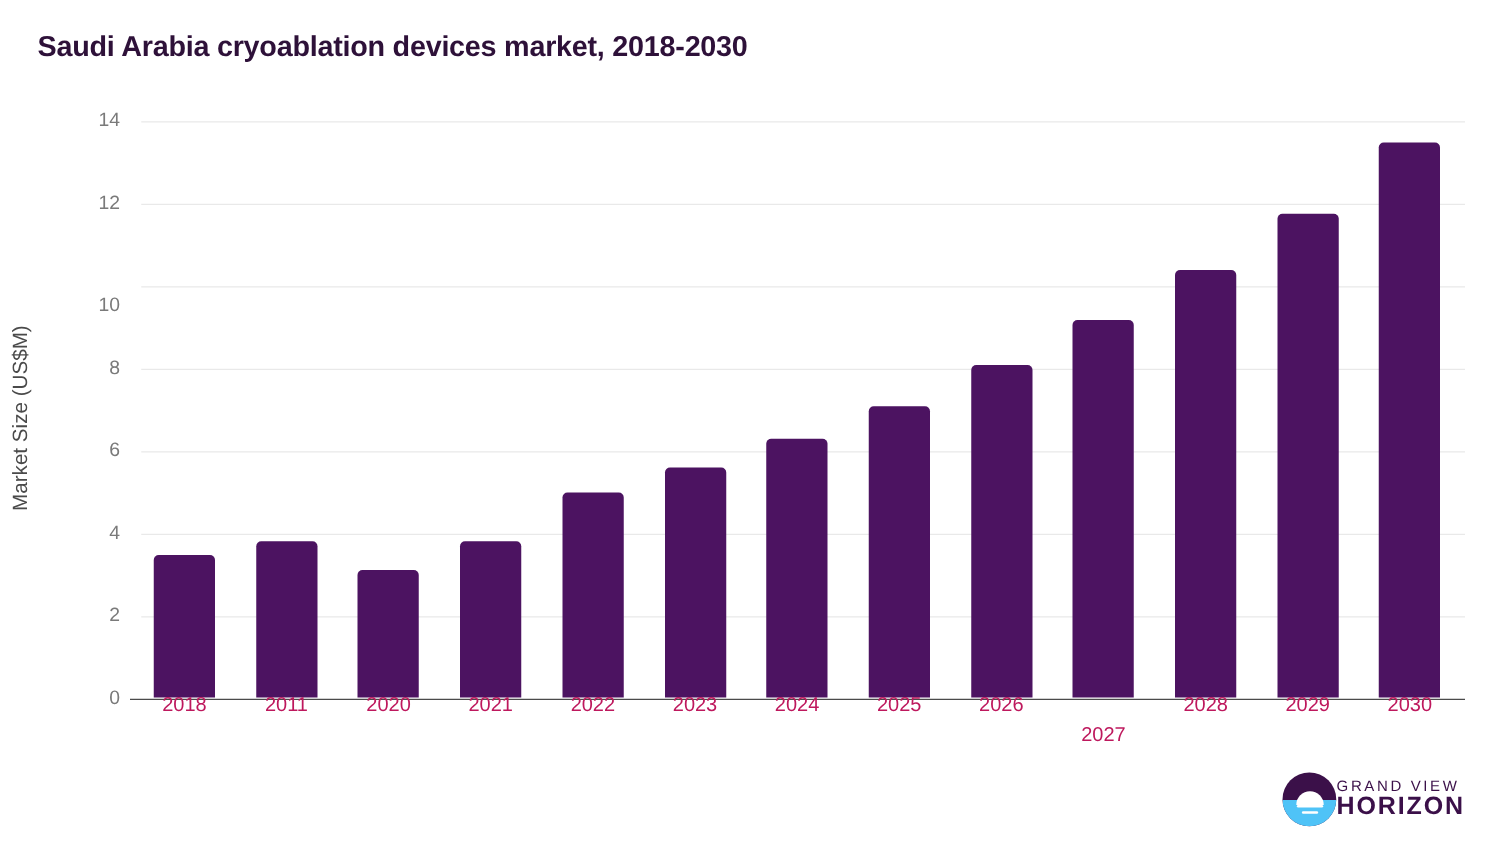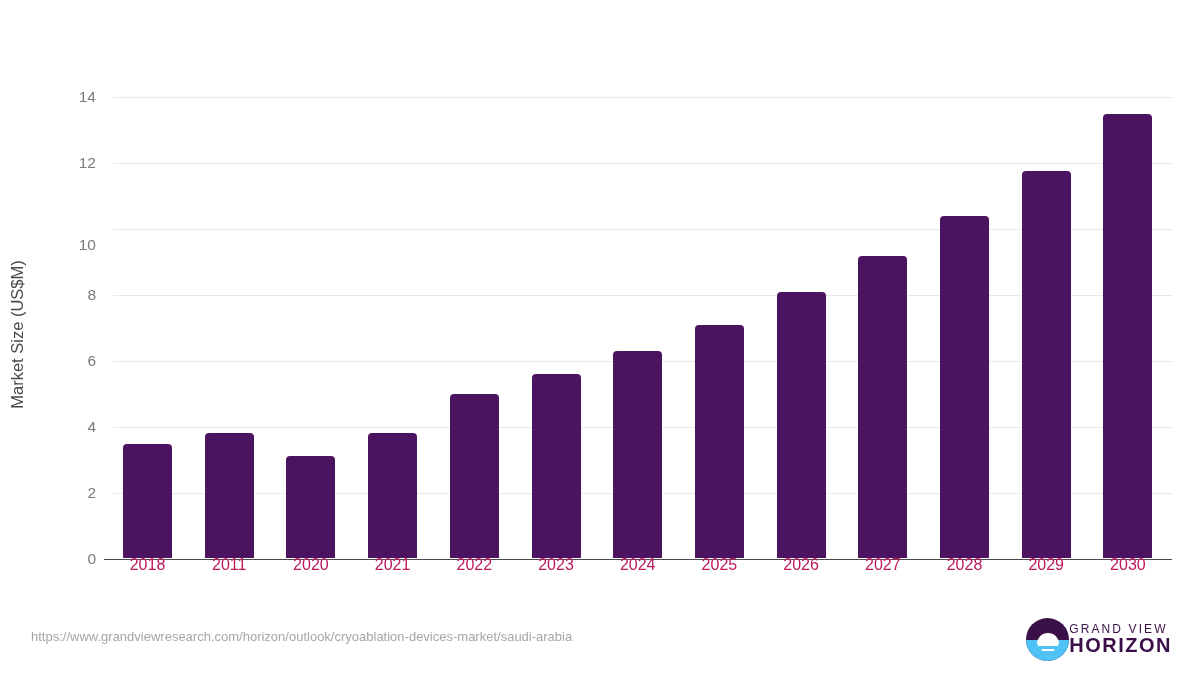--- a/index.html
+++ b/index.html
@@ -156,20 +156,21 @@
     letter-spacing: 1.5px;
     color: #3B1049;
     font-weight: bold;
   }
 </style>
 </head>
 <body>
 
 <div class="page">
 
+  <div class="chart-title">Saudi Arabia cryoablation devices market, 2018-2030</div>
 
   <div class="plot-wrap">
 
     <div class="y-axis-title">Market Size (US$M)</div>
 
     <div class="gridlines" id="gridlines">
         <div class="gridline zero" style="top: 558.5px;"></div>
         <div class="ytick-label" style="top: 558.5px;">0</div>
         <div class="gridline" style="top: 492.571px;"></div>
         <div class="ytick-label" style="top: 492.571px;">2</div>
@@ -199,32 +200,31 @@
         <div class="xtick-label" style="left: 434.3px;">2022</div>
         <div class="bar" title="2023: 5.57" style="left: 531.5px; width: 49px; height: 183.611px; background: rgb(76, 19, 97);"></div>
         <div class="xtick-label" style="left: 516px;">2023</div>
         <div class="bar" title="2024: 6.27" style="left: 613.2px; width: 49px; height: 206.686px; background: rgb(76, 19, 97);"></div>
         <div class="xtick-label" style="left: 597.7px;">2024</div>
         <div class="bar" title="2025: 7.08" style="left: 694.9px; width: 49px; height: 233.387px; background: rgb(76, 19, 97);"></div>
         <div class="xtick-label" style="left: 679.4px;">2025</div>
         <div class="bar" title="2026: 8.07" style="left: 776.6px; width: 49px; height: 266.022px; background: rgb(76, 19, 97);"></div>
         <div class="xtick-label" style="left: 761.1px;">2026</div>
         <div class="bar" title="2027: 9.17" style="left: 858.3px; width: 49px; height: 302.283px; background: rgb(76, 19, 97);"></div>
-        <div class="xtick-label" style="left: 842.8px;">2027</div>
+        <div class="xtick-label" style="left: 842.8px; margin-top: 24px;">2027</div>
         <div class="bar" title="2028: 10.37" style="left: 940px; width: 49px; height: 341.84px; background: rgb(76, 19, 97);"></div>
         <div class="xtick-label" style="left: 924.5px;">2028</div>
         <div class="bar" title="2029: 11.75" style="left: 1021.7px; width: 49px; height: 387.33px; background: rgb(76, 19, 97);"></div>
         <div class="xtick-label" style="left: 1006.2px;">2029</div>
         <div class="bar" title="2030: 13.48" style="left: 1103.4px; width: 49px; height: 444.359px; background: rgb(76, 19, 97);"></div>
         <div class="xtick-label" style="left: 1087.9px;">2030</div>
       </div>
 
   </div>
 
-  <div class="source-url">https://www.grandviewresearch.com/horizon/outlook/cryoablation-devices-market/saudi-arabia</div>
 
   <div class="logo">
     <div class="logo-mark">
       <div class="lower"></div>
       <div class="dome"></div>
       <div class="line1"></div>
       <div class="line2"></div>
     </div>
     <div class="logo-text">
       <div class="top">GRAND VIEW</div>

